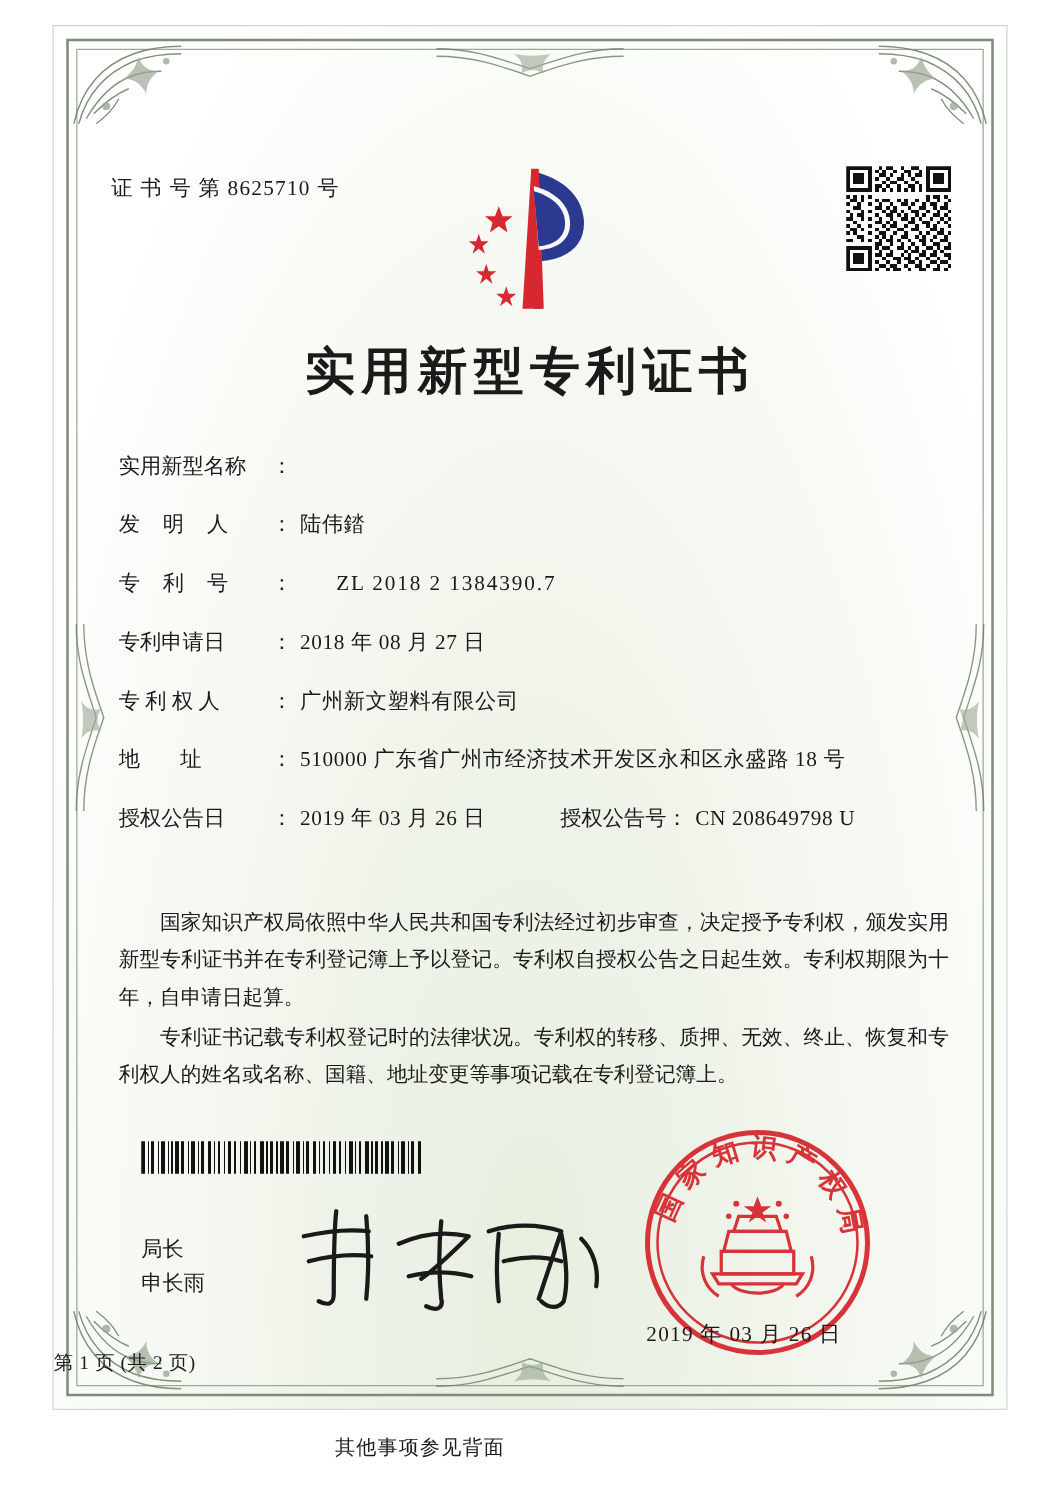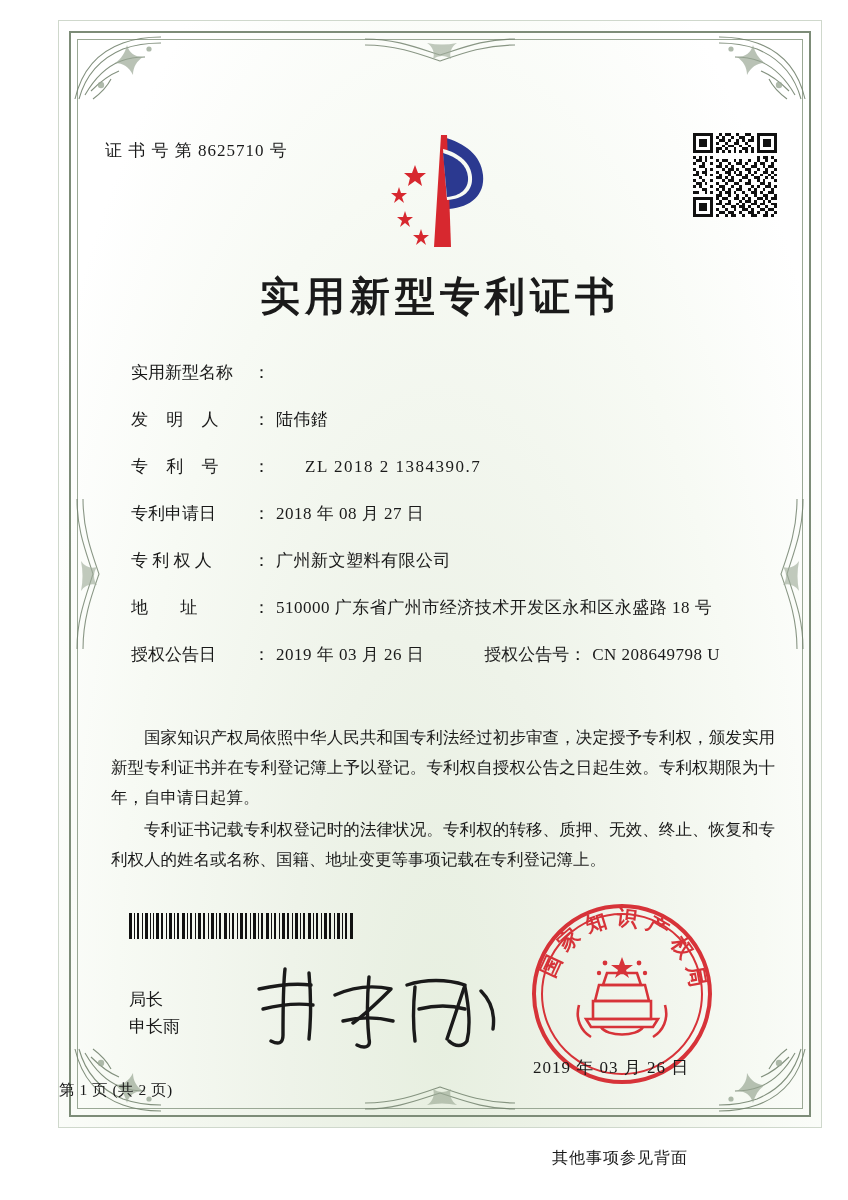--- a/index.html
+++ b/index.html
@@ -12,21 +12,21 @@
     height: 1200px;
     font-family: "Liberation Serif", "DejaVu Serif", serif;
     color: #1a1a1a;
     position: relative;
     overflow: hidden;
   }
 
   
   .page {
     position: absolute;
-    left: 16px; top: 0;
+    left: 0; top: 0;
     width: 672px;
     height: 1200px;
   }
 
   .cert {
     position: absolute;
     left: 42px;
     top: 20px;
     width: 764px;
     height: 1108px;
@@ -125,21 +125,20 @@
     display: flex;
     align-items: baseline;
     height: 47px;
     font-size: 17px;
     white-space: nowrap;
   }
   .f-label {
     width: 122px;
     flex: 0 0 122px;
     letter-spacing: 0px;
-    margin-left: 20px;
   }
   .f-label.sp { letter-spacing: 7px; }
   .f-label.sp2 { letter-spacing: 14px; }
   .f-colon { margin-right: 6px; }
   .f-value { letter-spacing: .5px; }
   .f-value.mono { font-family: "Liberation Serif", "DejaVu Serif", serif; letter-spacing: 1.5px; margin-left: 29px; }
 
   .field-row .second-label {
     margin-left: 60px;
   }
@@ -209,21 +208,21 @@
     bottom: 26px;
     text-align: left;
     font-size: 15.5px;
     letter-spacing: .5px;
   }
 
   .footnote {
     position: absolute;
     left: 0; right: 0;
     top: 1148px;
-    text-align: right;
+    text-align: center;
     font-size: 16px;
     letter-spacing: 1px;
   }
 </style>
 </head>
 <body>
 
 <div class="page">
 
   <div class="cert">

